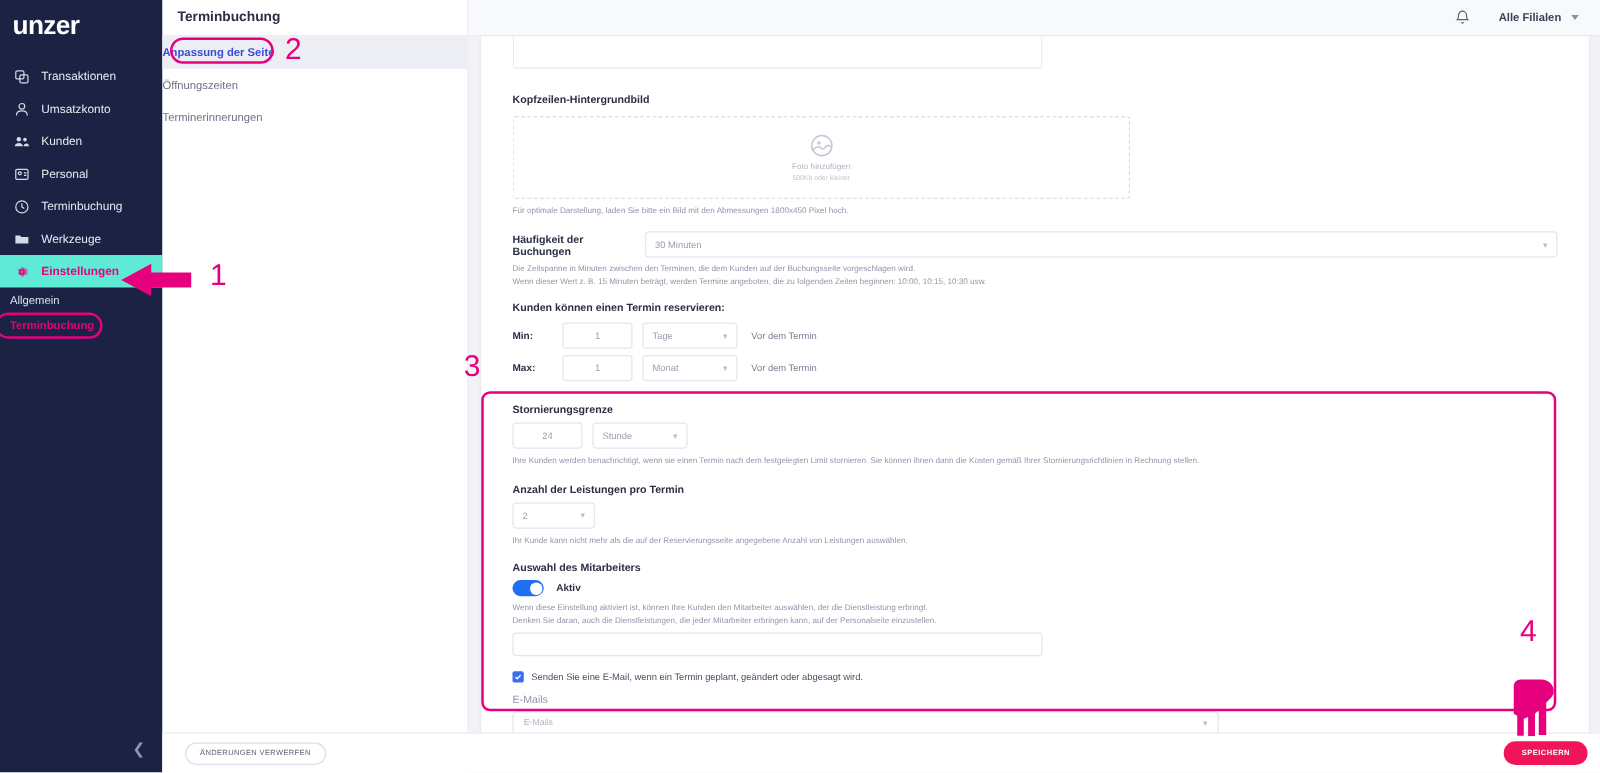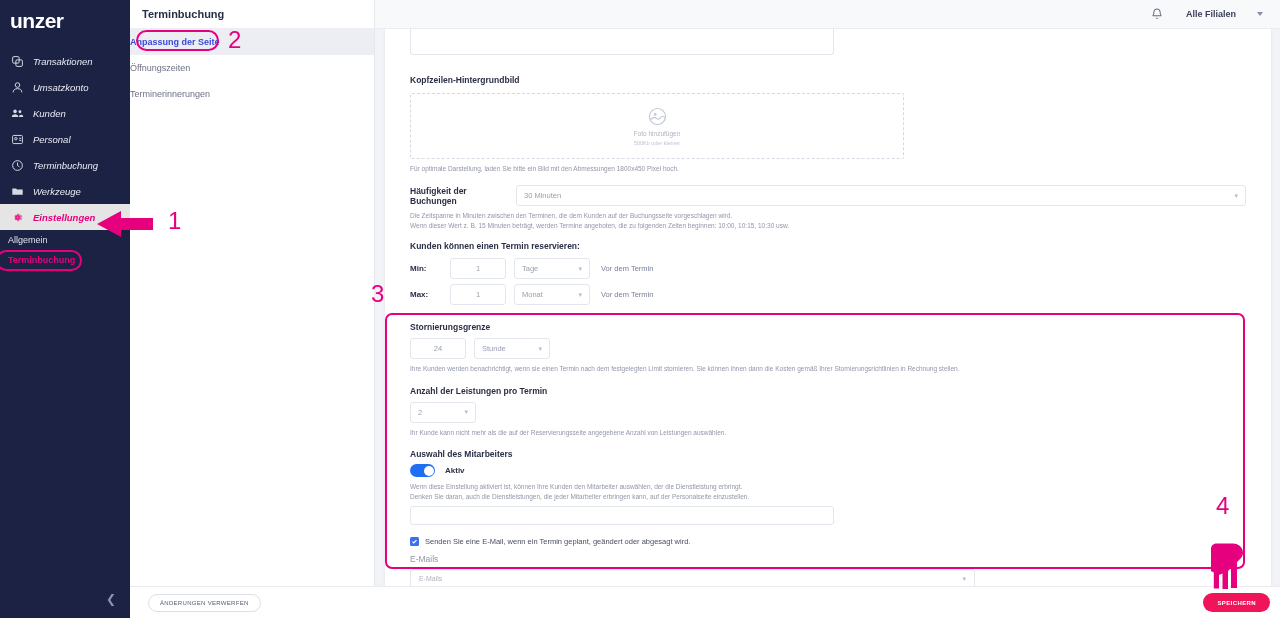--- a/index.html
+++ b/index.html
@@ -20,31 +20,31 @@
     color: #ffffff;
   }
   .brand {
     height: 42px; display: flex; align-items: center;
     padding-left: 10px;
   }
   .brand-text {
     font-size: 21px; font-weight: bold; letter-spacing: -0.5px;
     color: #ffffff;
   }
-  .nav-list { margin-top: 6px; font-style: italic; }
+  .nav-list { margin-top: 6px; }
   .nav-item {
     display: flex; align-items: center; gap: 9px;
     height: 26px; padding-left: 11px;
     font-size: 9.5px; color: #e8eaf2;
     cursor: pointer;
   }
   .nav-item .ic { width: 13px; height: 13px; display: inline-flex; align-items: center; justify-content: center; flex: 0 0 13px; }
   .nav-item .ic svg { width: 13px; height: 13px; display: block; }
   .nav-item.active {
-    background: #e5e5e5;
+    background: #5eead4;
     color: #e6007e;
     font-weight: bold;
   }
   .nav-sub {
     font-size: 9px; color: #dfe2ec;
     padding-left: 8px; height: 20px; display: flex; align-items: center;
     cursor: pointer;
   }
   .nav-sub.sel { color: #e6007e; font-weight: bold; }
   .rail-collapse {
@@ -81,21 +81,21 @@
   .topbar {
     height: 29px; background: #f8f9fb;
     border-bottom: 1px solid #e9ebf1;
     display: flex; align-items: center; justify-content: flex-end;
     padding-right: 18px; gap: 22px;
     flex: 0 0 29px;
   }
   .bell { width: 14px; height: 14px; color: #5b6075; cursor: pointer; }
   .bell svg { width: 14px; height: 14px; display: block; }
   .branch {
-    display: flex; align-items: center; gap: 21px;
+    display: flex; align-items: center; gap: 8px;
     font-size: 9px; font-weight: bold; color: #3a3f57; cursor: pointer;
   }
   .chev { width: 0; height: 0; border-left: 3.5px solid transparent; border-right: 3.5px solid transparent; border-top: 4px solid #8a8fa3; }
 
   .scroll-area {
     flex: 1; overflow: hidden; position: relative;
     padding: 0 10px;
   }
   .card {
     background: #ffffff;

